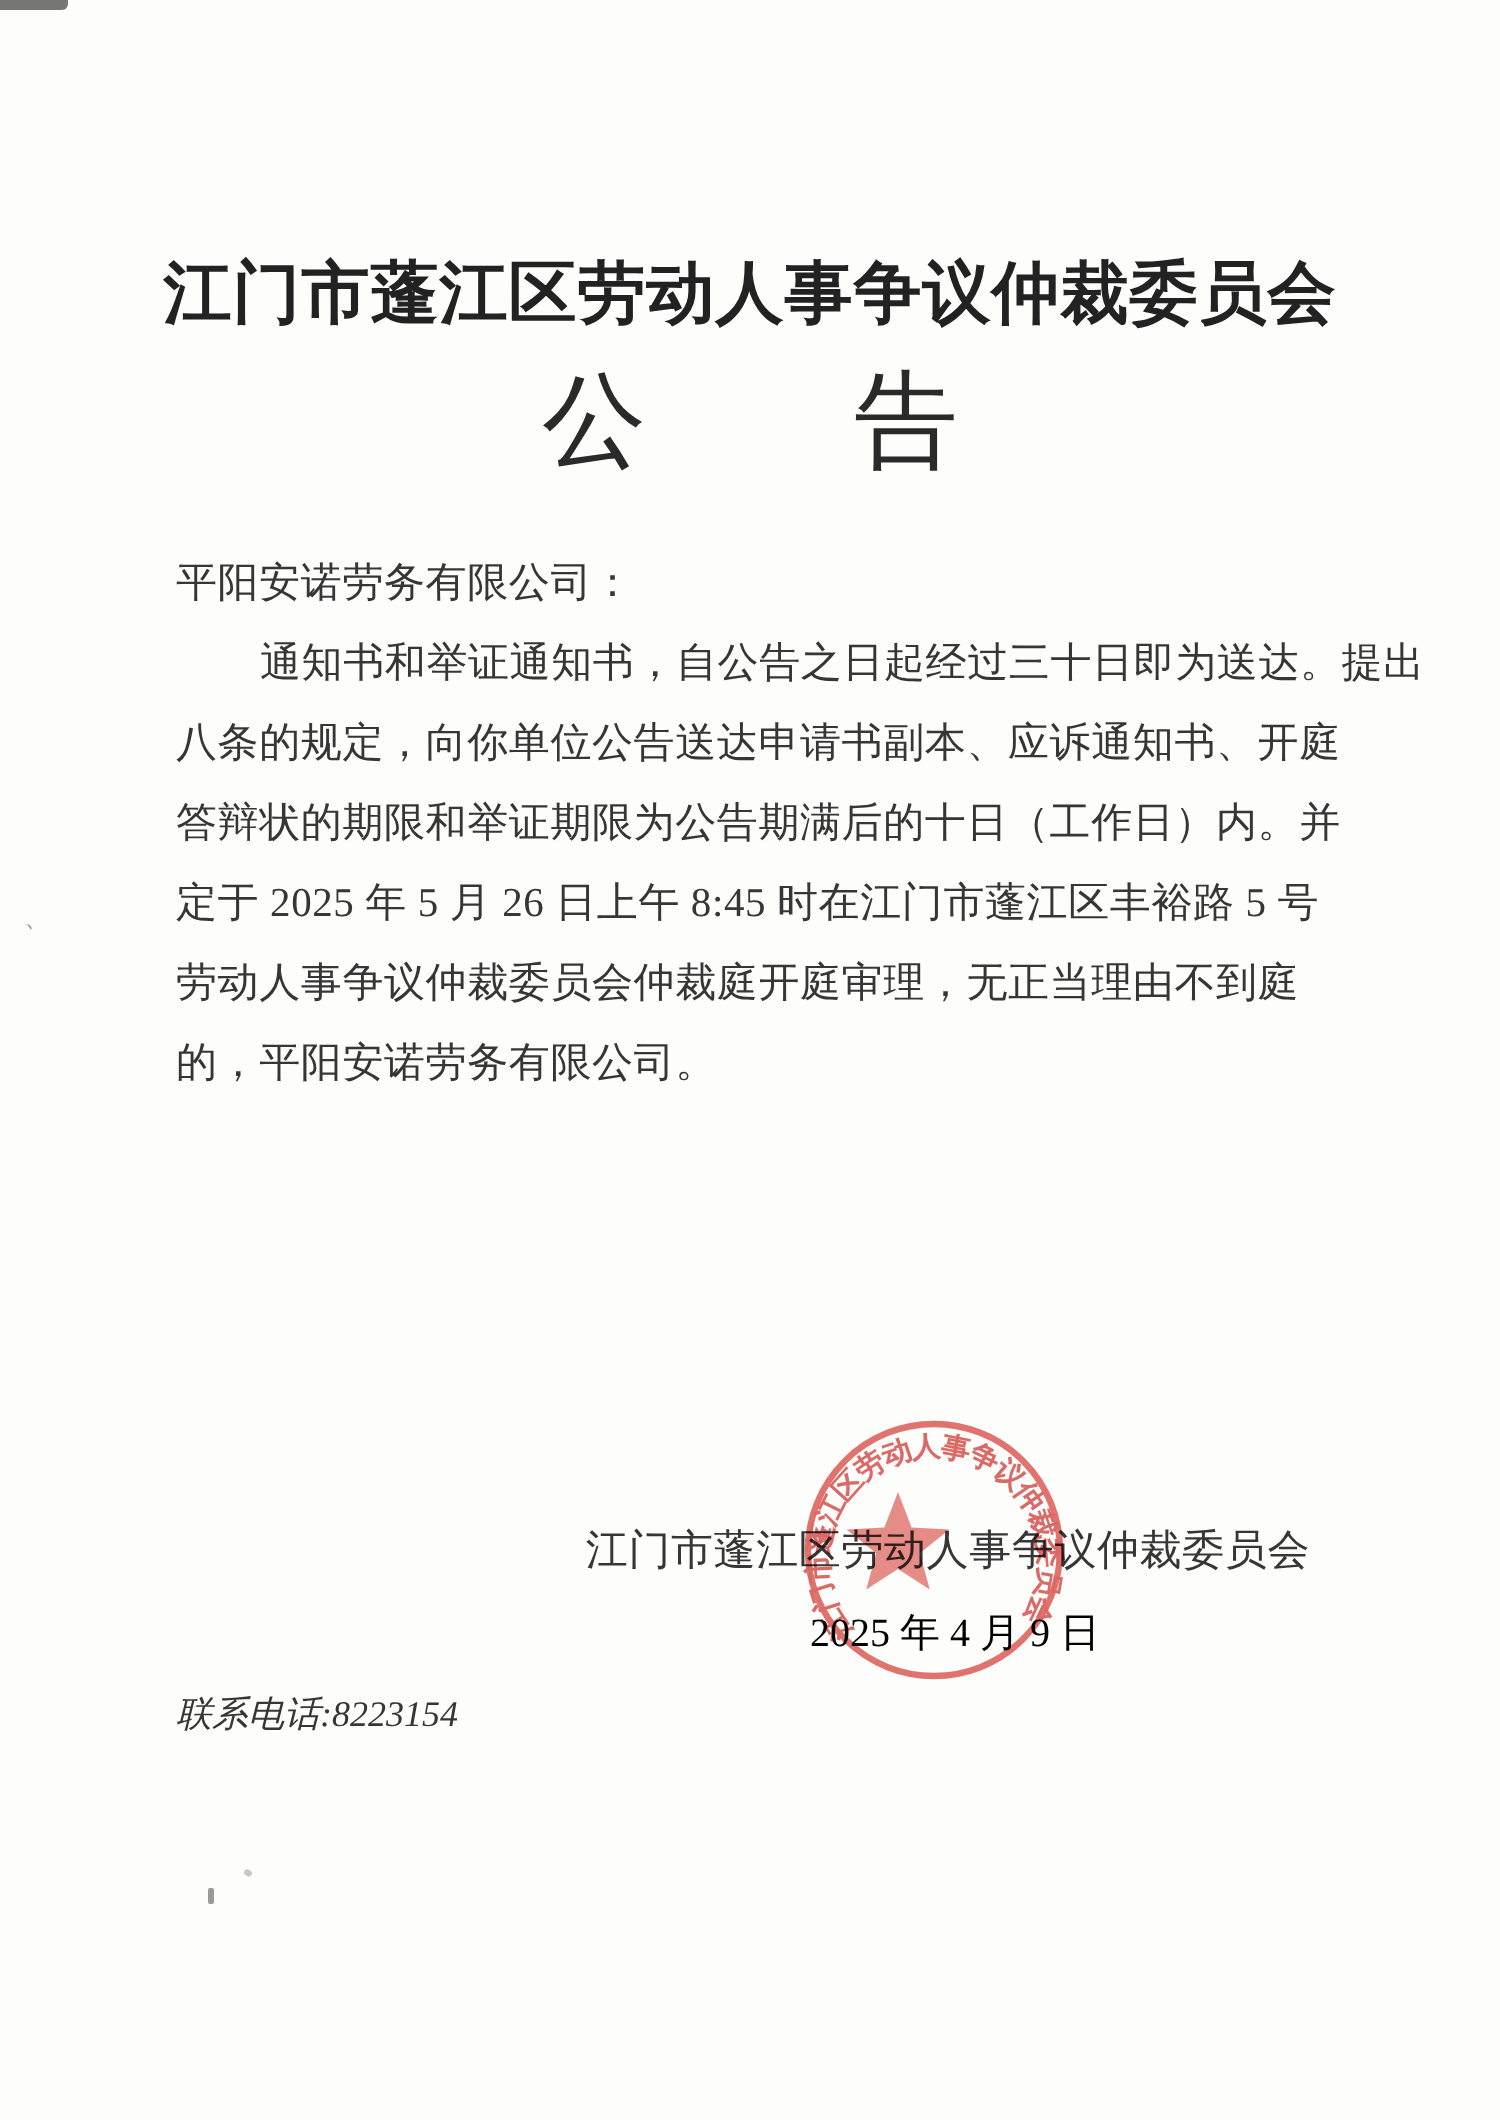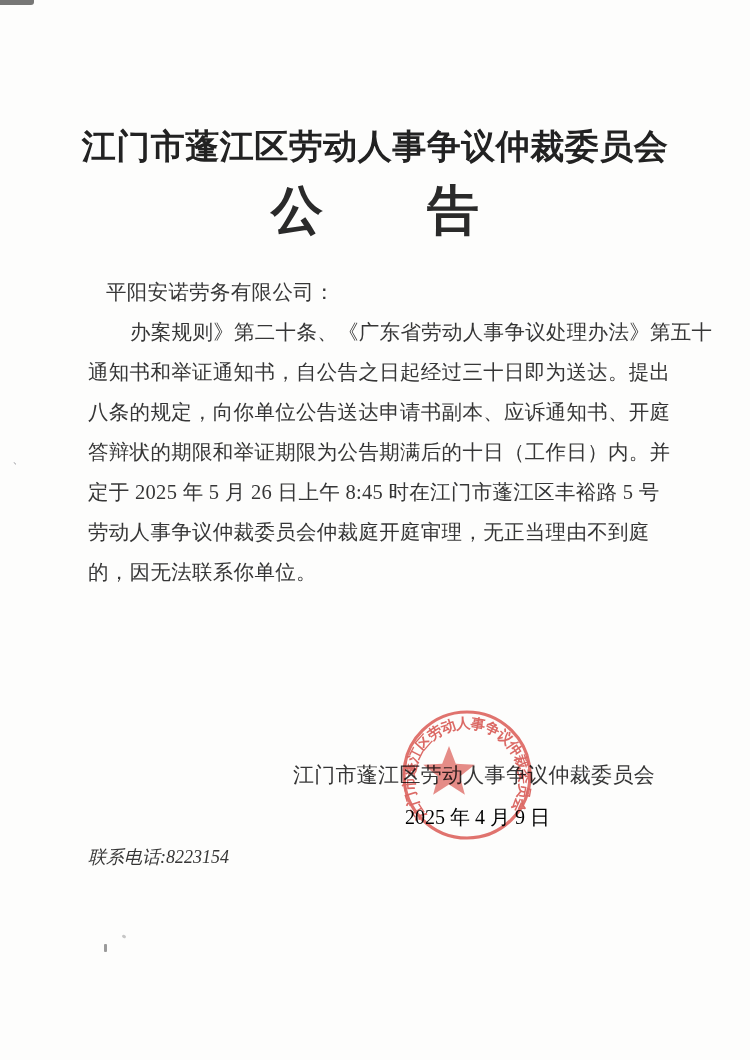--- a/index.html
+++ b/index.html
@@ -27,34 +27,34 @@
     color: #222222;
   }
   .doc-heading {
     position: absolute;
     top: 176px;
     left: 0;
     width: 100%;
     text-align: center;
     font-family: "Liberation Sans", "DejaVu Sans", sans-serif;
     font-size: 52px;
-    font-weight: 700;
+    font-weight: 400;
     color: #2a2a2a;
   }
   .body-block {
     position: absolute;
     top: 272px;
     left: 88px;
     width: 578px;
     font-size: 20.5px;
     line-height: 40px;
     letter-spacing: 0.3px;
     color: #363636;
   }
-  .salutation { white-space: pre; margin-left: 18px; }
+  .salutation { white-space: pre; }
   .para .body-line { white-space: pre; }
   .para .body-line:first-child { text-indent: 42px; }
   .closing { text-indent: 42px; }
   .signature {
     position: absolute;
     top: 760px;
     right: 95px;
     font-size: 21px;
     line-height: 30px;
     letter-spacing: 0.3px;
@@ -107,27 +107,26 @@
   <div class="artifact artifact-dun">、</div>
   <div class="artifact speck-1"></div>
   <div class="artifact speck-2"></div>
 
   <h1 class="doc-title">江门市蓬江区劳动人事争议仲裁委员会</h1>
   <h2 class="doc-heading">公　　告</h2>
 
   <div class="body-block">
     <div class="salutation">平阳安诺劳务有限公司：</div>
     <div class="para">
-        <div class="body-line">办案规则》第二十条、《广东省劳动人事争议处理办法》第五十</div>
         <div class="body-line">通知书和举证通知书，自公告之日起经过三十日即为送达。提出</div>
         <div class="body-line">八条的规定，向你单位公告送达申请书副本、应诉通知书、开庭</div>
         <div class="body-line">答辩状的期限和举证期限为公告期满后的十日（工作日）内。并</div>
         <div class="body-line">定于 2025 年 5 月 26 日上午 8:45 时在江门市蓬江区丰裕路 5 号</div>
         <div class="body-line">劳动人事争议仲裁委员会仲裁庭开庭审理，无正当理由不到庭</div>
-        <div class="body-line">的，因无法联系你单位。</div>
+        <div class="body-line">的，平阳安诺劳务有限公司。</div>
       </div>
   </div>
 
   <div class="signature">江门市蓬江区劳动人事争议仲裁委员会</div>
   <div class="sign-date">2025 年 4 月 9 日</div>
   <div class="contact">联系电话:8223154</div>
 
   <svg class="seal" viewBox="0 0 134 134" aria-hidden="true">
     <circle class="seal-ring" cx="67" cy="67" r="63"></circle>
     <polygon class="seal-star" points="49,38 55.8,55.7 74.7,56.7 59.9,68.6 64.9,86.8 49,76.5 33.1,86.8 38.1,68.6 23.3,56.7 42.2,55.7"></polygon>

